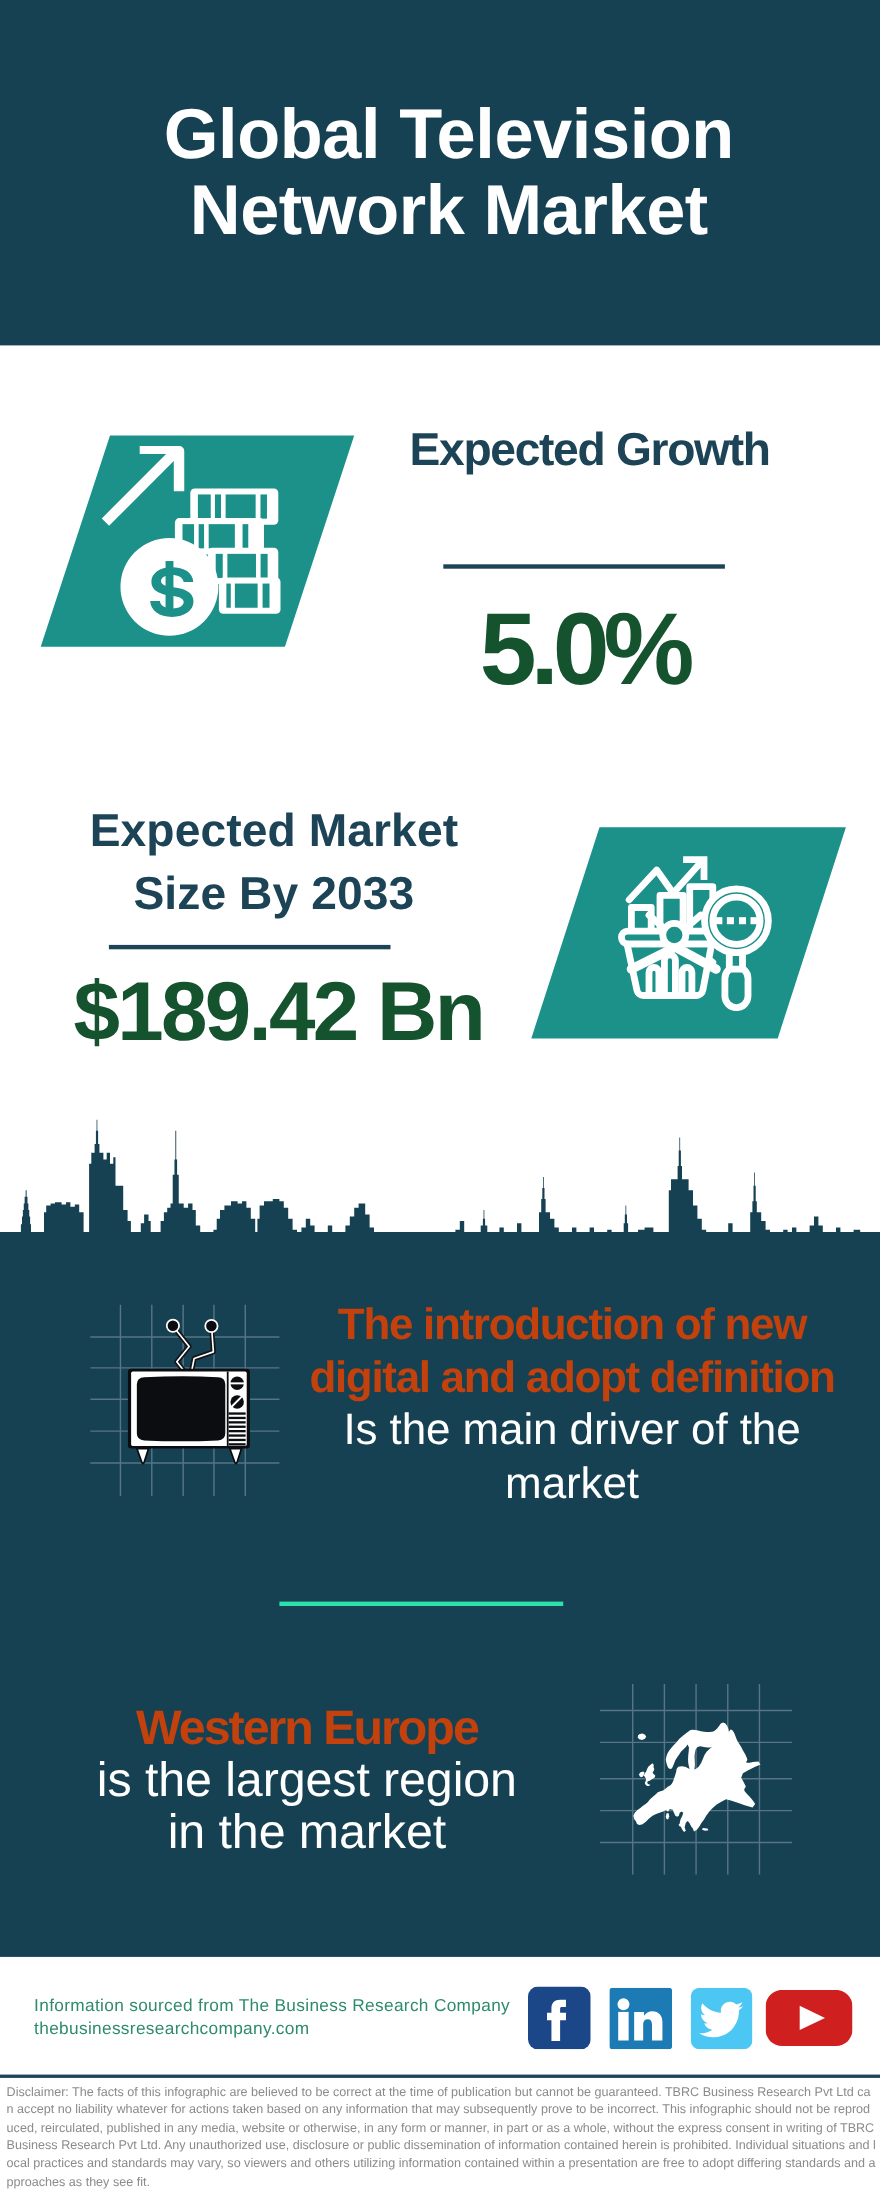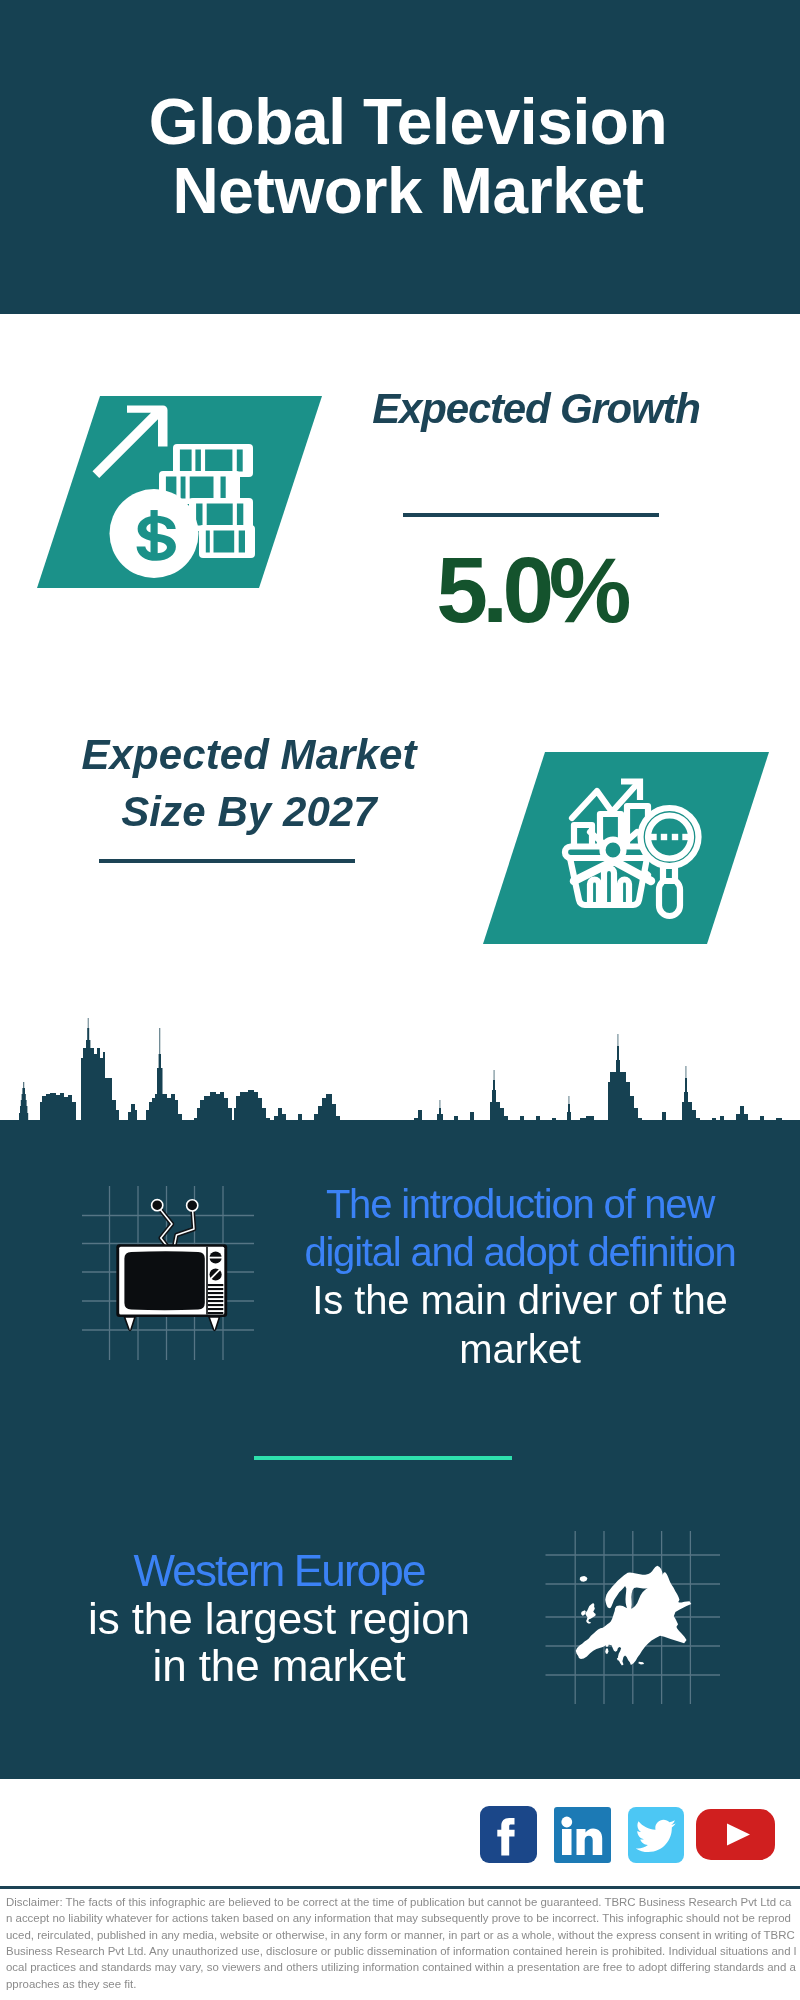--- a/index.html
+++ b/index.html
@@ -6,31 +6,31 @@
   body{width:800px;height:2000px;background:#ffffff;font-family:"Liberation Sans",sans-serif;overflow:hidden;}
   .page{position:relative;width:800px;height:2000px;background:#fff;}
   svg{display:block;}
 
   
   .header{position:absolute;left:0;top:0;width:800px;height:314px;background:#164152;padding-left:28px;}
   .title{position:absolute;left:8px;top:88px;width:800px;text-align:center;color:#fff;
          font-size:64px;font-weight:bold;line-height:69px;letter-spacing:-0.4px;}
 
   
-  .stat-head{position:absolute;font-size:42px;font-weight:bold;color:#1c4456;line-height:57px;text-align:center;letter-spacing:-0.35px;font-style:italic;}
+  .stat-head{position:absolute;font-size:42px;font-weight:bold;color:#1c4456;line-height:57px;text-align:center;letter-spacing:-0.35px;}
   .stat-head .tight{letter-spacing:-1.2px;}
   .stat-head .wide{letter-spacing:0.08px;}
   .rule{position:absolute;height:4px;background:#1c4456;}
   .bignum{position:absolute;font-weight:bold;color:#14532d;text-align:center;line-height:1;}
 
   
   .darkpanel{position:absolute;left:0;top:1120px;width:800px;height:659px;background:#164152;}
   .skyline{position:absolute;left:0;top:1010px;width:800px;height:155px;}
   .drv{position:absolute;text-align:center;color:#ffffff;font-size:40px;line-height:48.2px;letter-spacing:-0.1px;}
-  .hl{color:#3b82f6;font-weight:normal;letter-spacing:-1.2px;}
+  .hl{color:#c2410c;font-weight:bold;letter-spacing:-1.2px;}
   .hl2{letter-spacing:-1.85px;}
     .teal-rule{position:absolute;height:4px;background:#2ee0ad;}
 
   
   .src{position:absolute;color:#2e8b6e;font-size:15.7px;line-height:21.2px;letter-spacing:0.3px;}
   .disclaimer{position:absolute;color:#8b8b8b;font-size:11.45px;line-height:16.35px;text-align:left;word-break:break-all;}
 </style>
 </head>
 <body>
 
@@ -84,23 +84,24 @@
   </svg>
 
   <div class="stat-head" style="left:336px;top:380px;width:400px;">
     <div class="tight">Expected Growth</div>
   </div>
   <div class="rule" style="left:403px;top:513px;width:256px;"></div>
   <div class="bignum" style="left:331px;top:544px;width:400px;font-size:93px;letter-spacing:-5.6px;">5.0%</div>
 
   <div class="stat-head" style="left:49px;top:726px;width:400px;">
     <div class="wide">Expected Market</div>
-    <div class="wide">Size By 2027</div>
+    <div class="wide">Size By 2033</div>
   </div>
   <div class="rule" style="left:99px;top:859px;width:256px;"></div>
+  <div class="bignum" style="left:53px;top:882px;width:400px;font-size:76px;letter-spacing:-2.5px;">$189.42 Bn</div>
 
   <svg class="badge2" style="position:absolute;left:475px;top:748px;" width="300" height="200" viewBox="0 0 300 200">
     <polygon points="70,4 294,4 232,196 8,196" fill="#1b9189"></polygon>
     <g fill="none" stroke="#ffffff" stroke-width="6.2" stroke-linecap="round" stroke-linejoin="round">
 <polyline points="97,70 122,43 137,64 162,36"></polyline>
 <polyline points="146,33.5 165,33.5 165,52" stroke-linecap="butt" stroke-linejoin="miter"></polyline>
 <path d="M99,102 V77 H117 V102"></path>
 <path d="M125,102 V66 H146 V102"></path>
 <path d="M152,102 V58 H173 V102"></path>
 <line x1="130" y1="97" x2="115" y2="84"></line>
@@ -213,20 +214,24 @@
 <path d="M72,96 L76,96.5 L77,98 L74,98.5 L71.5,97.5 Z"></path>
 </g>
 </svg>
 
   <div class="drv" style="left:39px;top:1547px;width:480px;font-size:44px;line-height:47.6px;">
     <div class="hl hl2">Western Europe</div>
     <div>is the largest region</div>
     <div>in the market</div>
   </div>
 
+  <div class="src" style="left:31px;top:1813px;width:470px;">
+    <div>Information sourced from The Business Research Company</div>
+    <div>thebusinessresearchcompany.com</div>
+  </div>
 
   <div class="social-row" style="position:absolute;left:478px;top:1804px;width:300px;height:62px;">
 <svg style="position:absolute;left:2px;top:2px;" width="57" height="57" viewBox="0 0 57 57">
 <rect x="0" y="0" width="57" height="57" rx="9" ry="9" fill="#1b4789"></rect>
 <path fill="#ffffff" d="M34.5,30.5 h-5.3 v19 h-7.9 v-19 h-4 v-6.7 h4 v-4.3 c0,-4.6 2.8,-7.6 7.9,-7.6 h5.3 v6.6 h-3.7 c-1.2,0 -1.6,0.6 -1.6,1.8 v3.5 h5.4 Z"></path>
 </svg>
 <svg style="position:absolute;left:76px;top:3px;" width="57" height="56" viewBox="0 0 57 56">
 <rect x="0" y="0" width="57" height="56" rx="3" ry="3" fill="#1c7ab5"></rect>
 <rect x="8" y="22" width="9.5" height="26" fill="#ffffff"></rect>
 <circle cx="12.8" cy="15" r="5.4" fill="#ffffff"></circle>

